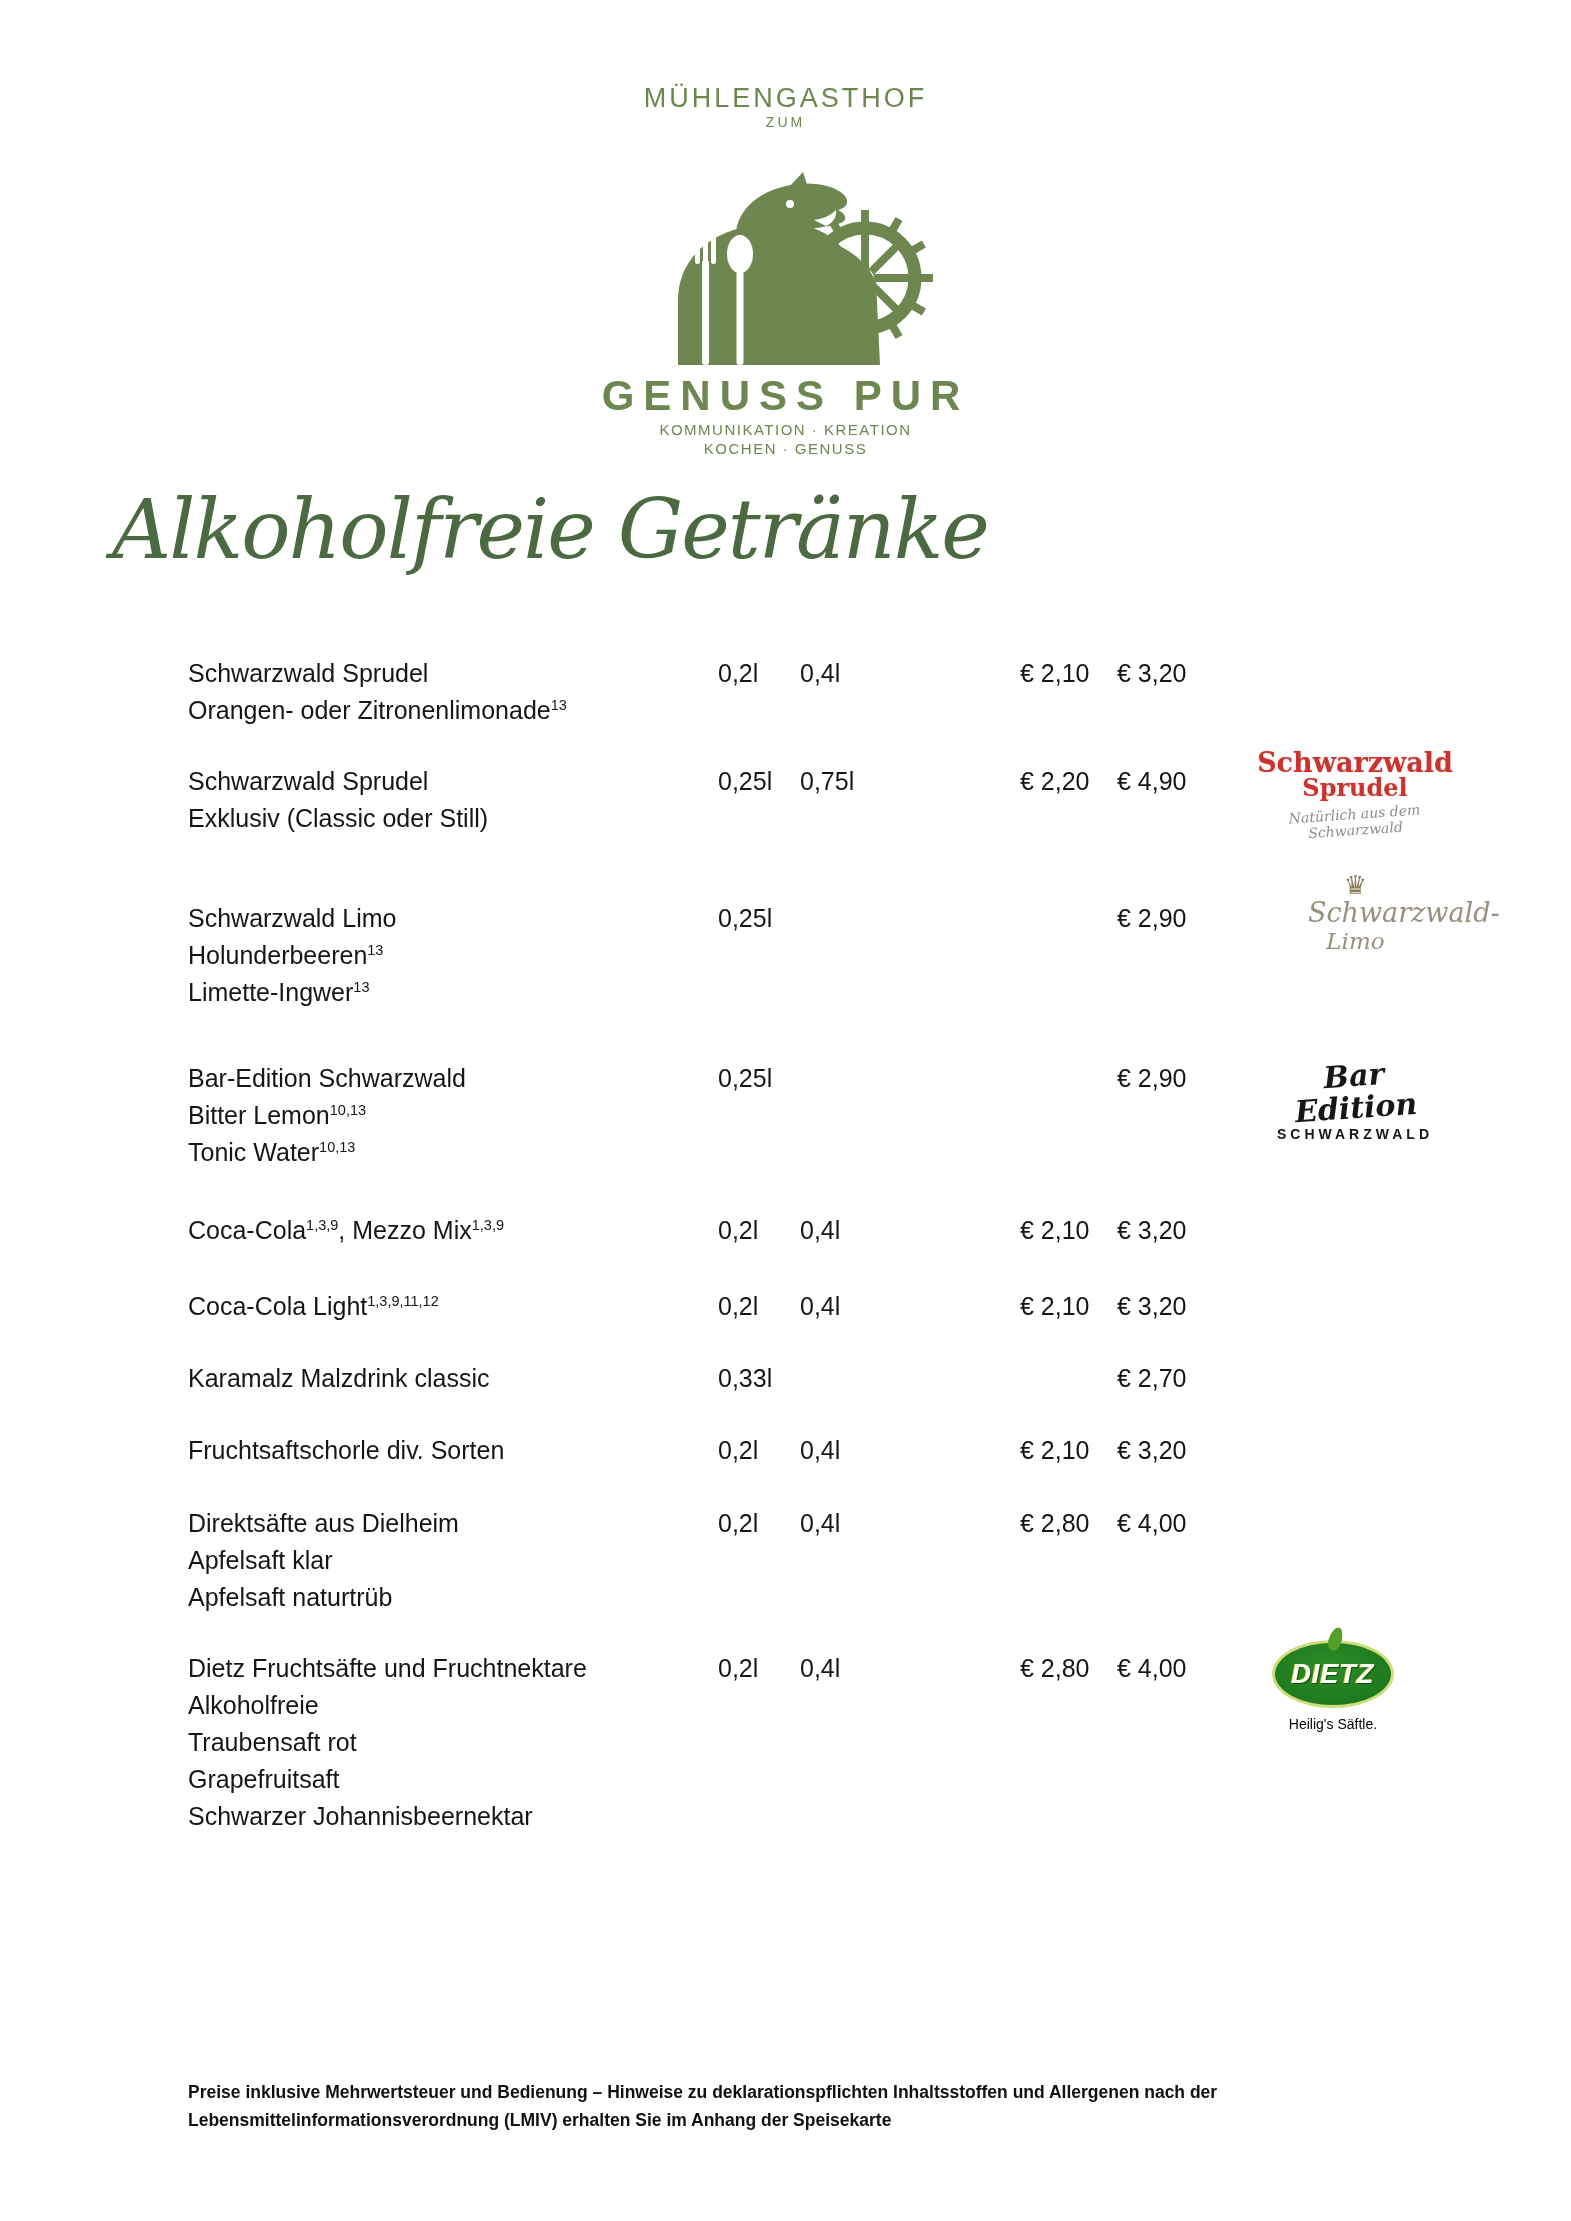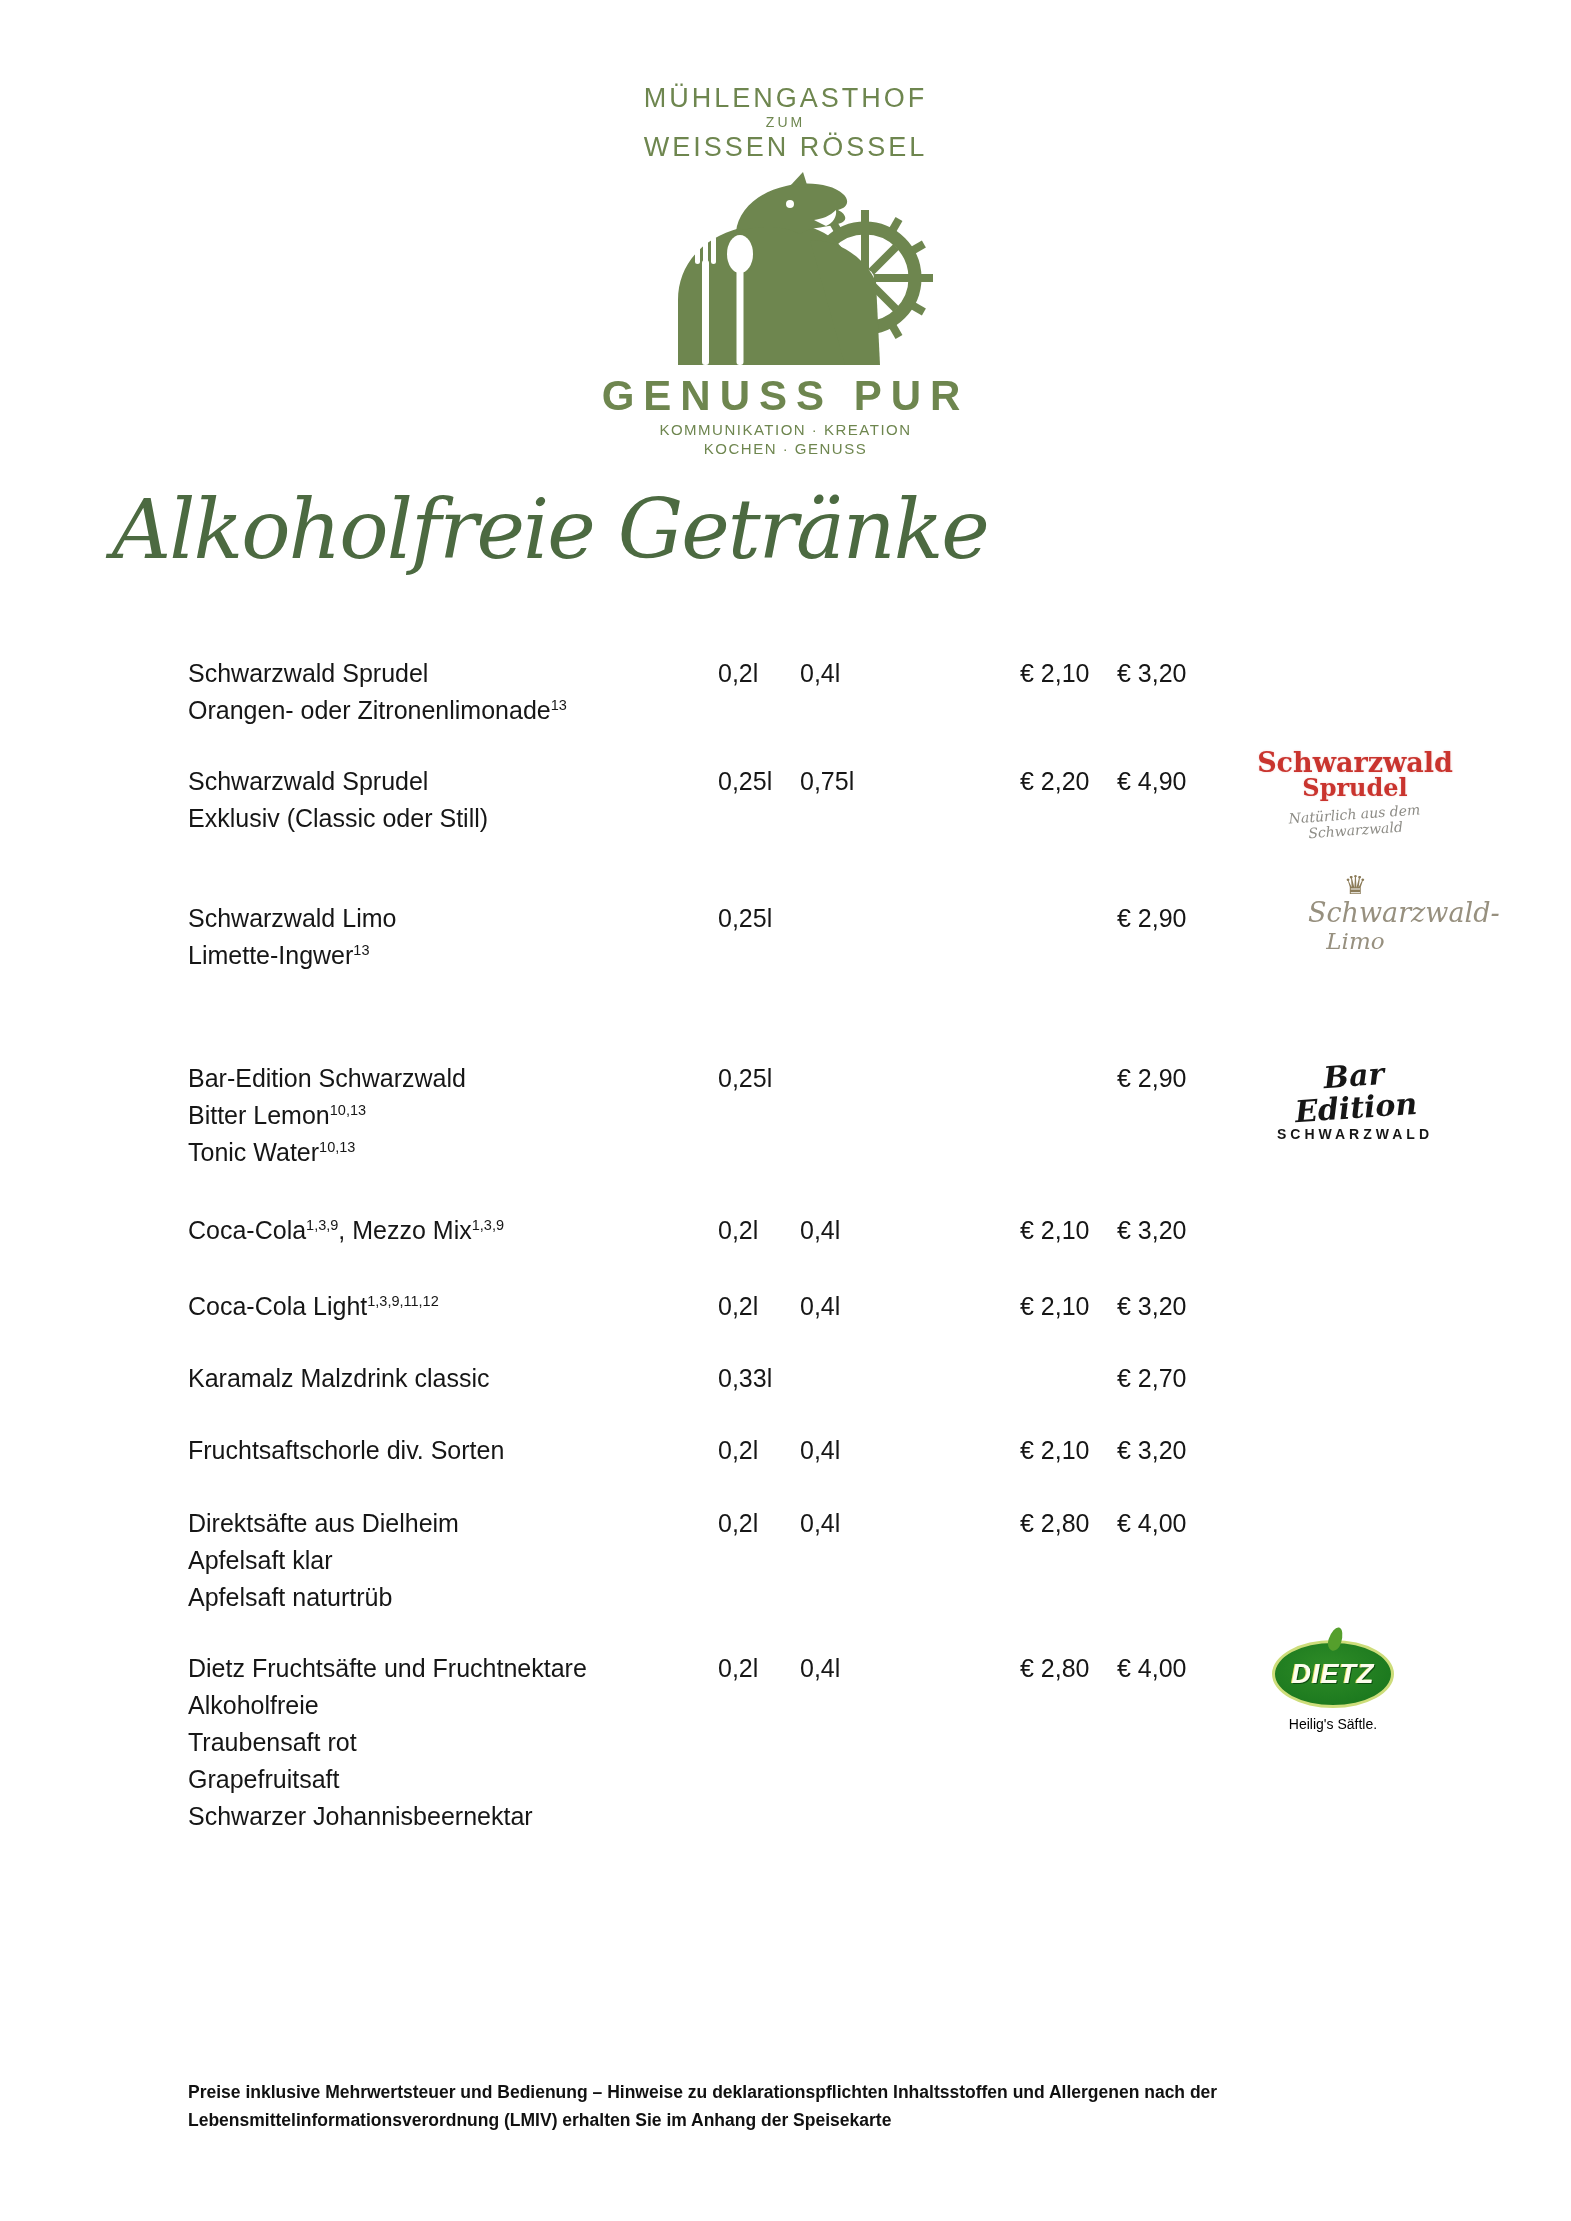--- a/index.html
+++ b/index.html
@@ -65,21 +65,20 @@
   .footer-line{position:absolute;left:188px;font-size:17.5px;font-weight:bold;color:#111;white-space:nowrap;}
   .fl1{top:2082px}.fl2{top:2110px}
 </style>
 </head>
 <body>
 
 <div class="page">
 
   <div class="hline brand1">MÜHLENGASTHOF</div>
   <div class="hline brand2">ZUM</div>
-  <div class="hline brand3">WEISSEN RÖSSEL</div>
 
   <div class="logo-wrap">
     <svg viewBox="0 0 300 195" width="300" height="195" xmlns="http://www.w3.org/2000/svg">
       <g fill="#6e864f">
 
         <circle cx="225" cy="108" r="50" fill="none" stroke="#6e864f" stroke-width="13"></circle>
         <g stroke="#6e864f" stroke-width="8">
           <line x1="225" y1="108" x2="269" y2="108"></line>
           <line x1="225" y1="108" x2="256" y2="139"></line>
           <line x1="225" y1="108" x2="225" y2="152"></line>
@@ -148,20 +147,21 @@
       <div class="sub">Exklusiv (Classic oder Still)</div>
         </div>
       <div class="s1">0,25l</div>
       <div class="s2">0,75l</div>
       <div class="p1">€ 2,20</div>
       <div class="p2">€ 4,90</div>
     </div>
       <div class="row row-3">
       <div class="name">
         <div class="nm">Schwarzwald Limo</div>
+      <div class="sub">Holunderbeeren<sup>13</sup></div>
           <div class="sub">Limette-Ingwer<sup>13</sup></div>
         </div>
       <div class="s1">0,25l</div>
       <div class="s2"></div>
       <div class="p1"></div>
       <div class="p2">€ 2,90</div>
     </div>
       <div class="row row-4">
       <div class="name">
         <div class="nm">Bar-Edition Schwarzwald</div>

